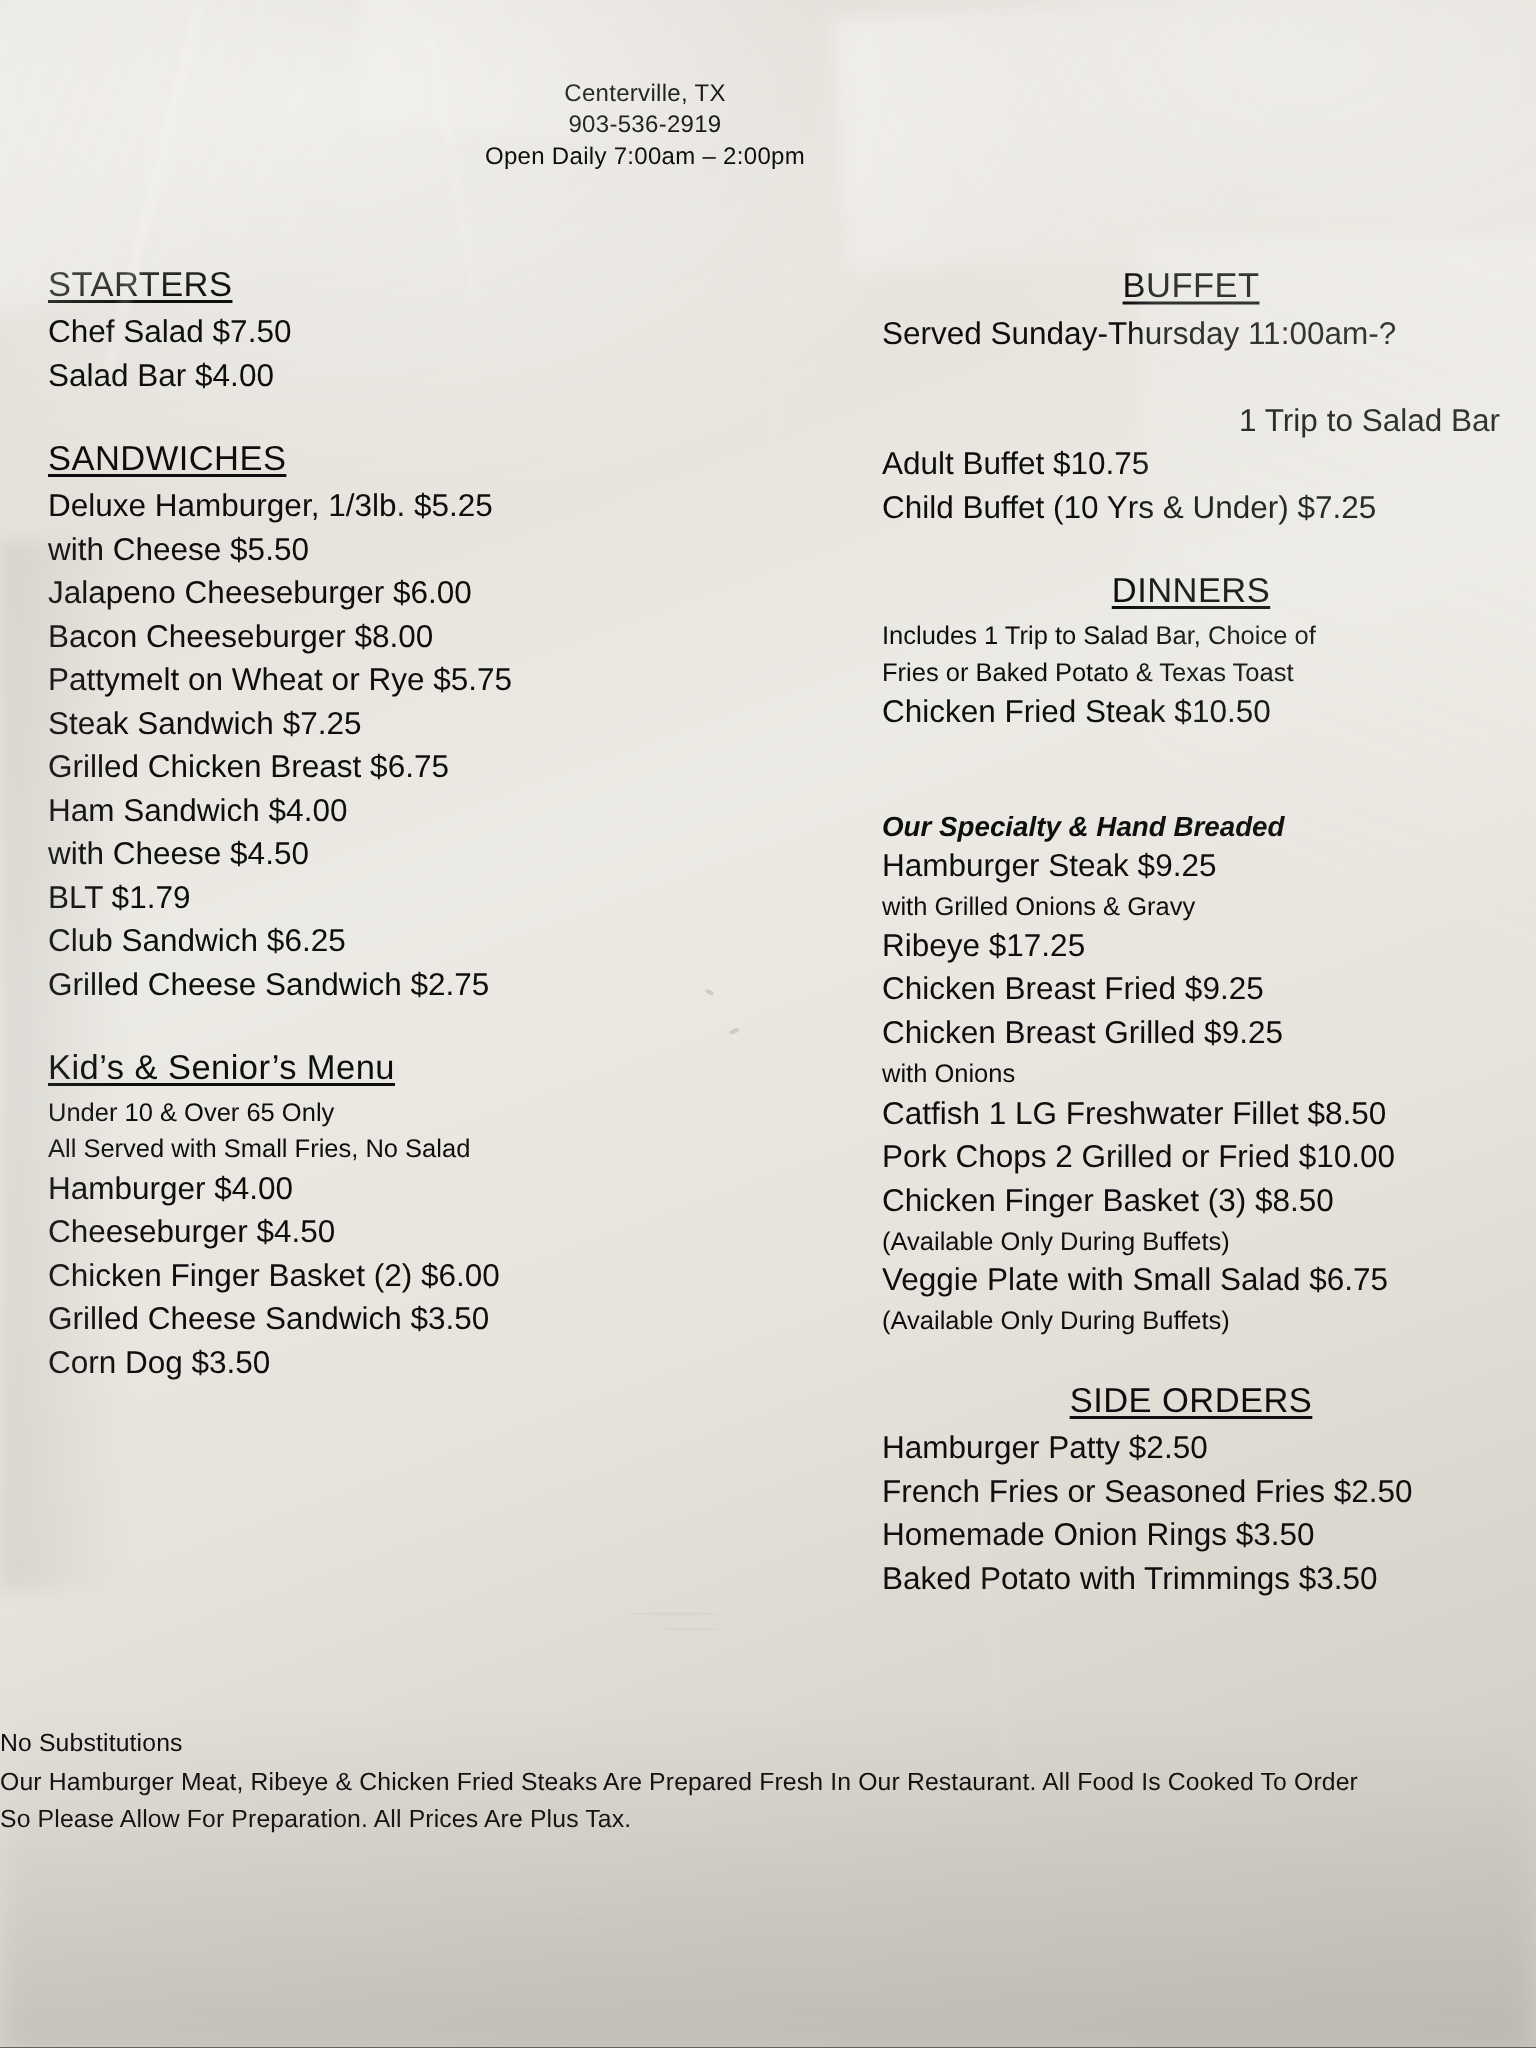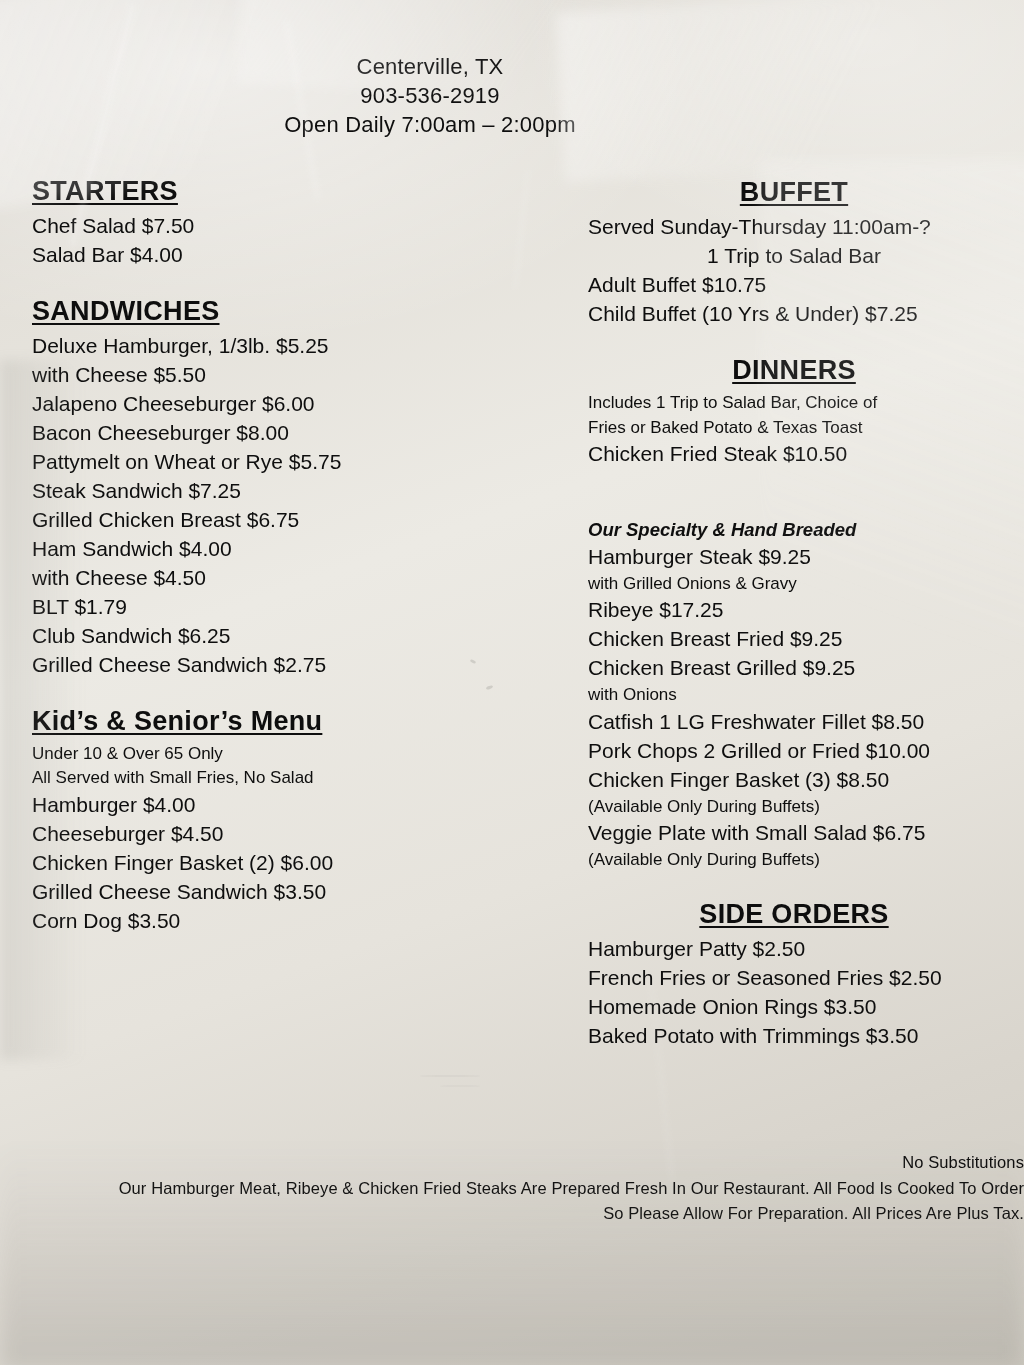--- a/index.html
+++ b/index.html
@@ -57,72 +57,72 @@
     color: #0e0e0e;
   }
 
   .header {
     position: absolute;
     top: 52px;
     left: 0;
     width: 860px;
     text-align: center;
     line-height: 1.32;
-    font-size: 22px;
+    font-size: 16px;
     letter-spacing: .2px;
   }
 
   .col-left {
     position: absolute;
     left: 32px;
     top: 176px;
     width: 470px;
   }
   .col-right {
     position: absolute;
     left: 588px;
     top: 177px;
     width: 412px;
   }
 
   .sec { margin-bottom: 26px; }
 
   h2.sec-title {
-    font-size: 27px;
-    font-weight: bold;
+    font-size: 23px;
+    font-weight: normal;
     margin: 0 0 5px 0;
     text-decoration: underline;
     text-underline-offset: 3px;
     letter-spacing: .3px;
   }
   h2.sec-title.center { text-align: center; }
 
   .line {
     font-size: 21px;
     line-height: 1.38;
     white-space: nowrap;
   }
   .line.small {
     font-size: 17px;
     line-height: 1.45;
   }
-  .line.center { text-align: center; }
+  .line.center { text-align: right; margin-top: 29px; }
   .line.italic-bold {
     font-style: italic;
     font-weight: bold;
     font-size: 18.5px;
     margin-top: 48px;
   }
 
   .footer {
     position: absolute;
     left: 0;
     top: 1150px;
     width: 1024px;
-    text-align: right;
+    text-align: left;
     font-size: 16.5px;
     line-height: 1.55;
   }
   .footer .f1 { letter-spacing: .1px; }
 
   
   .speck {
     position: absolute;
     background: rgba(90,88,84,.18);
     border-radius: 50%;

